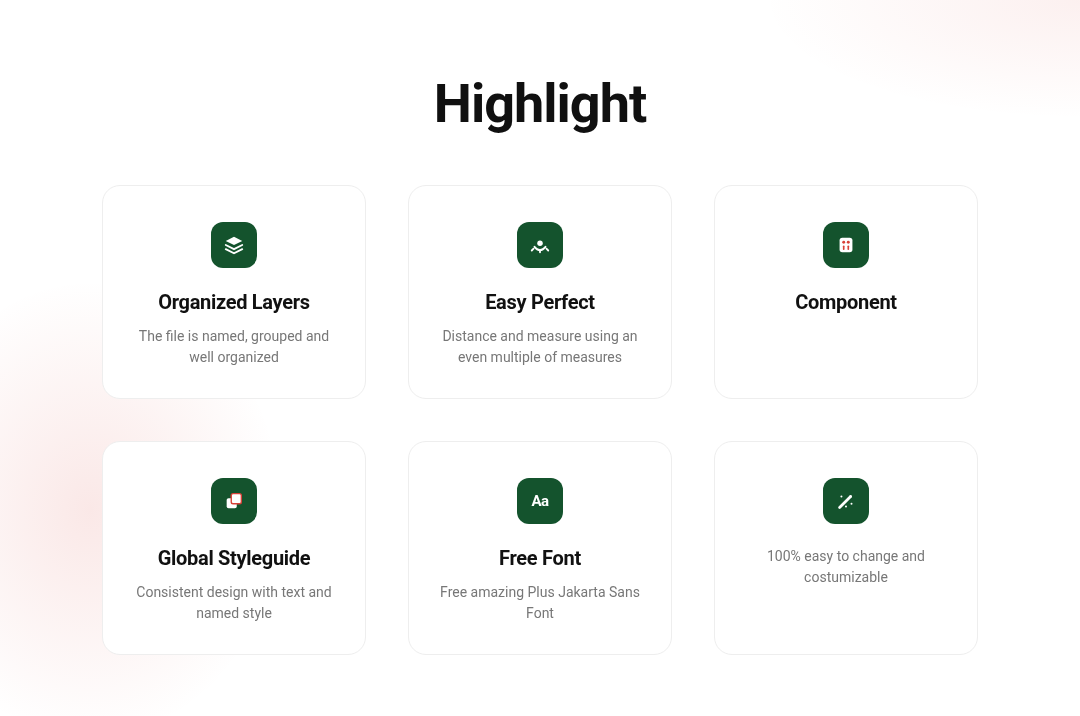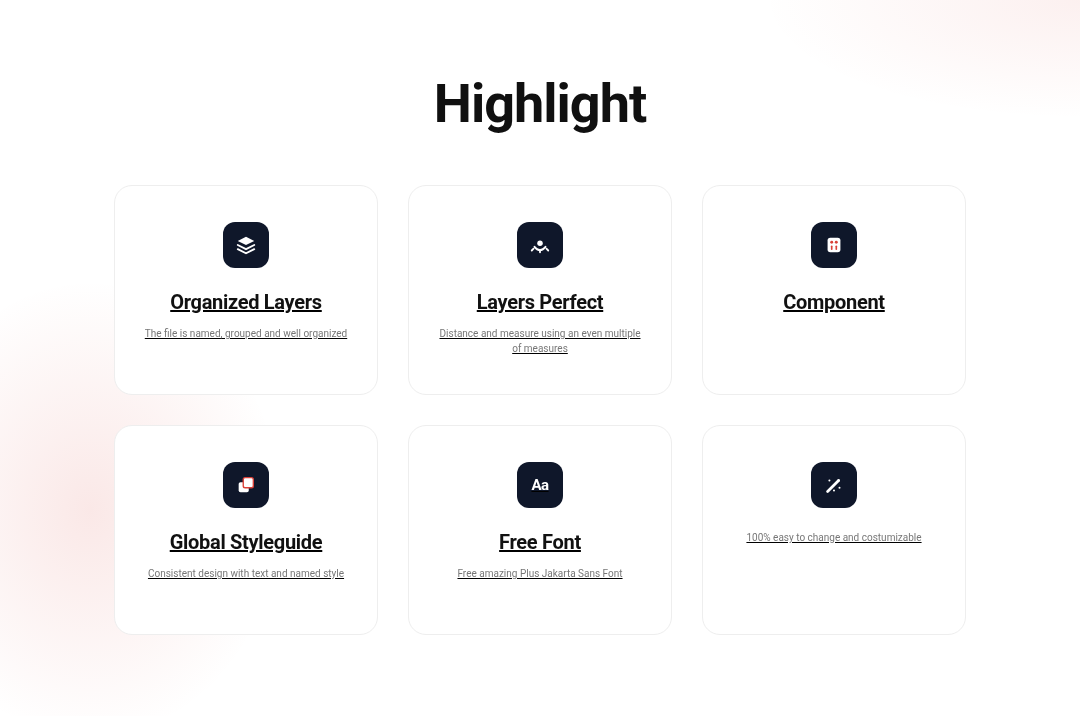--- a/index.html
+++ b/index.html
@@ -37,39 +37,38 @@
     .title {
       font-size: 54px;
       font-weight: 700;
       color: #101010;
       letter-spacing: -1px;
       margin-bottom: 50px;
     }
     .grid {
       display: grid;
       grid-template-columns: repeat(3, 264px);
-      gap: 30px;
+      gap: 42px;
       justify-content: center;
-      text-decoration: underline;
     }
     .card {
       background: #ffffff;
       border: 1px solid #eeeeee;
       border-radius: 18px;
       padding: 36px 24px 30px 24px;
       display: flex;
       flex-direction: column;
       align-items: center;
       text-align: center;
       min-height: 210px;
     }
     .icon-box {
       width: 46px;
       height: 46px;
-      background: #0f172a;
+      background: #14532d;
       border-radius: 12px;
       display: flex;
       align-items: center;
       justify-content: center;
       margin-bottom: 22px;
     }
     .icon-box svg { width: 22px; height: 22px; }
     .font-letters {
       color: #ffffff;
       font-weight: 700;
@@ -77,21 +76,21 @@
       letter-spacing: -0.5px;
     }
     .card-title {
       font-size: 20px;
       font-weight: 700;
       color: #111111;
       margin-bottom: 12px;
       letter-spacing: -0.3px;
     }
     .card-desc {
-      font-size: 10px;
+      font-size: 14px;
       color: #777777;
       line-height: 1.5;
       max-width: 210px;
     }
   </style>
 </head>
 <body>
 
 <div class="bg-shape-1"></div>
 <div class="bg-shape-2"></div>
@@ -115,21 +114,21 @@
 
     <div class="card">
       <div class="icon-box">
         <svg viewBox="0 0 24 24" fill="none">
           <circle cx="12" cy="10" r="3" fill="#fff"></circle>
           <path d="M6 14c1.8 2.4 4 3.6 6 3.6s4.2-1.2 6-3.6" stroke="#fff" stroke-width="2" stroke-linecap="round"></path>
           <path d="M12 17v3" stroke="#fff" stroke-width="2" stroke-linecap="round"></path>
           <path d="M5 16l-2 2M19 16l2 2" stroke="#fff" stroke-width="2" stroke-linecap="round"></path>
         </svg>
       </div>
-      <div class="card-title">Layers Perfect</div>
+      <div class="card-title">Easy Perfect</div>
       <div class="card-desc">Distance and measure using an even multiple of measures</div>
     </div>
 
     <div class="card">
       <div class="icon-box">
         <svg viewBox="0 0 24 24" fill="none">
           <rect x="5" y="4" width="14" height="16" rx="3" fill="#fff"></rect>
           <circle cx="9.5" cy="9" r="1.6" fill="#D94138"></circle>
           <circle cx="14.5" cy="9" r="1.6" fill="#D94138"></circle>
           <rect x="8.6" y="12.5" width="1.8" height="5" rx="0.9" fill="#D94138"></rect>

